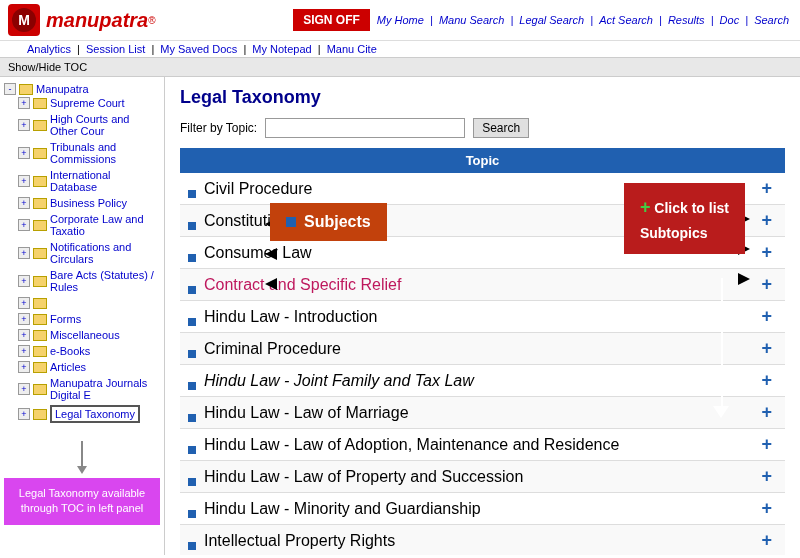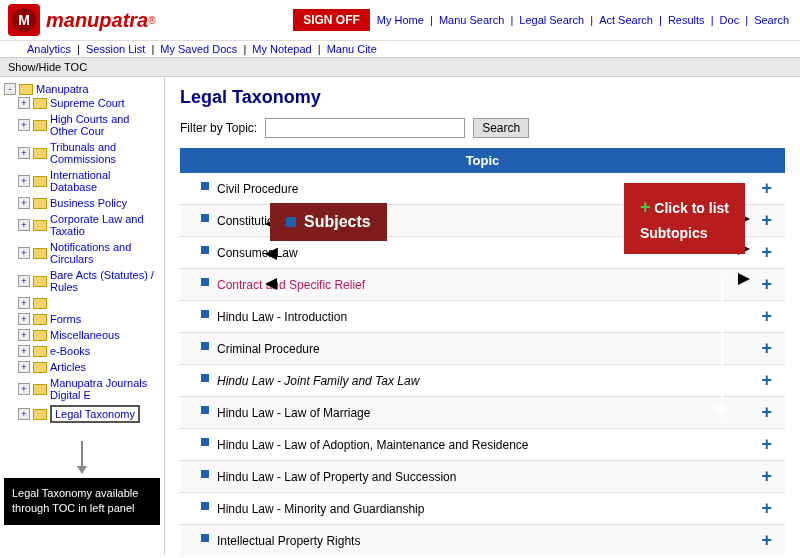--- a/index.html
+++ b/index.html
@@ -8,54 +8,54 @@
     
     .header { background: #fff; border-bottom: 1px solid #ccc; }
     .header-top { display: flex; align-items: center; justify-content: space-between; padding: 4px 8px; }
     .logo-area { display: flex; align-items: center; }
     .logo-text { font-size: 20px; font-weight: bold; color: #c00; font-style: italic; }
     .logo-reg { font-size: 10px; vertical-align: super; color: #c00; }
     .logo-icon { width: 32px; height: 32px; margin-right: 6px; background: #c00; display: flex; align-items: center; justify-content: center; border-radius: 4px; }
     .logo-icon svg { width: 28px; height: 28px; }
     .header-nav-top { display: flex; align-items: center; gap: 4px; }
     .sign-off-btn { background: #c00; color: #fff; border: none; padding: 4px 10px; font-size: 12px; font-weight: bold; cursor: pointer; }
-    .nav-links-top { font-size: 11px; color: #00c; }
+    .nav-links-top { font-size: 11px; color: #00c; font-style: italic; }
     .nav-links-top a { color: #00c; text-decoration: none; margin: 0 3px; }
     .header-nav-bottom { background: #fff; padding: 2px 24px; font-size: 11px; border-top: 1px solid #ddd; }
     .header-nav-bottom a { color: #00c; text-decoration: none; margin: 0 3px; }
     .show-hide-toc { background: #e8e8e8; padding: 3px 8px; font-size: 11px; border-bottom: 1px solid #ccc; cursor: pointer; color: #000; }
 
     
     .main-layout { display: flex; height: calc(558px - 80px); }
 
     
     .left-panel { width: 165px; min-width: 165px; border-right: 1px solid #ccc; overflow-y: auto; background: #fff; position: relative; }
     .toc-tree { padding: 4px; font-size: 11px; }
     .toc-item { padding: 2px 0; }
     .toc-item-label { display: flex; align-items: center; cursor: pointer; color: #00c; }
     .toc-expand { width: 12px; height: 12px; border: 1px solid #999; background: #eee; display: inline-flex; align-items: center; justify-content: center; margin-right: 3px; font-size: 9px; cursor: pointer; flex-shrink: 0; }
     .toc-folder { width: 14px; height: 11px; background: #f5d26b; border: 1px solid #b8a000; margin-right: 3px; display: inline-block; flex-shrink: 0; }
     .toc-indent { margin-left: 14px; }
-    .annotation-box-left { background: #000000; color: #fff; font-size: 11px; padding: 8px; margin: 4px; line-height: 1.4; }
+    .annotation-box-left { background: #d946ef; color: #fff; font-size: 11px; padding: 8px; margin: 4px; text-align: center; line-height: 1.4; }
 
     
     .right-panel { flex: 1; overflow-y: auto; padding: 10px 15px; }
     .page-title { font-size: 18px; color: #00008b; font-weight: bold; margin-bottom: 10px; }
     .filter-area { display: flex; align-items: center; gap: 8px; margin-bottom: 10px; font-size: 12px; }
     .filter-input { border: 1px solid #999; padding: 2px 5px; font-size: 12px; width: 200px; }
     .filter-btn { background: #e0e0e0; border: 1px solid #999; padding: 2px 8px; cursor: pointer; font-size: 12px; }
 
     
     .topic-table { width: 100%; border-collapse: collapse; }
     .topic-header { background: #2060b0; color: #fff; text-align: center; padding: 5px; font-weight: bold; font-size: 13px; }
     .topic-row { border-bottom: 1px solid #ddd; }
     .topic-row:nth-child(even) { background: #f9f9f9; }
     .topic-row:nth-child(odd) { background: #fff; }
     .topic-cell { padding: 5px 8px; display: flex; align-items: center; justify-content: space-between; }
-    .topic-name { display: flex; align-items: flex-start; color: #000; font-size: 12px; margin-left: 13px; }
+    .topic-name { display: flex; align-items: flex-end; color: #000; font-size: 16px; }
     .topic-bullet { width: 8px; height: 8px; background: #2060b0; margin-right: 8px; flex-shrink: 0; }
     .plus-btn { color: #2060b0; font-size: 18px; font-weight: bold; cursor: pointer; padding: 0 5px; }
 
     
     ::-webkit-scrollbar { width: 8px; }
     ::-webkit-scrollbar-track { background: #f1f1f1; }
     ::-webkit-scrollbar-thumb { background: #bbb; }
   </style>
 </head>
 <body>
@@ -228,21 +228,21 @@
     <div class="page-title">Legal Taxonomy</div>
 
     <div class="filter-area">
       <label>Filter by Topic:</label>
       <input class="filter-input" type="text" style="">
       <button class="filter-btn">Search</button>
     </div>
 
     <div style="position:relative;">
 
-      <div style="position:absolute;top:55px;left:90px;background:#7f1d1d;color:#fff;padding:10px 16px;font-size:16px;font-weight:bold;display:flex;align-items:center;gap:8px;z-index:10;">
+      <div style="position:absolute;top:55px;left:90px;background:#c2410c;color:#fff;padding:10px 16px;font-size:16px;font-weight:bold;display:flex;align-items:center;gap:8px;z-index:10;">
         <div style="width:10px;height:10px;background:#2060b0;"></div>
         <span>Subjects</span>
       </div>
 
       <div style="position:absolute;top:70px;left:85px;display:flex;flex-direction:column;gap:18px;z-index:9;">
         <div style="width:0;height:0;border-top:6px solid transparent;border-bottom:6px solid transparent;border-right:12px solid #000;"></div>
         <div style="width:0;height:0;border-top:6px solid transparent;border-bottom:6px solid transparent;border-right:12px solid #000;"></div>
         <div style="width:0;height:0;border-top:6px solid transparent;border-bottom:6px solid transparent;border-right:12px solid #000;"></div>
       </div>
 

